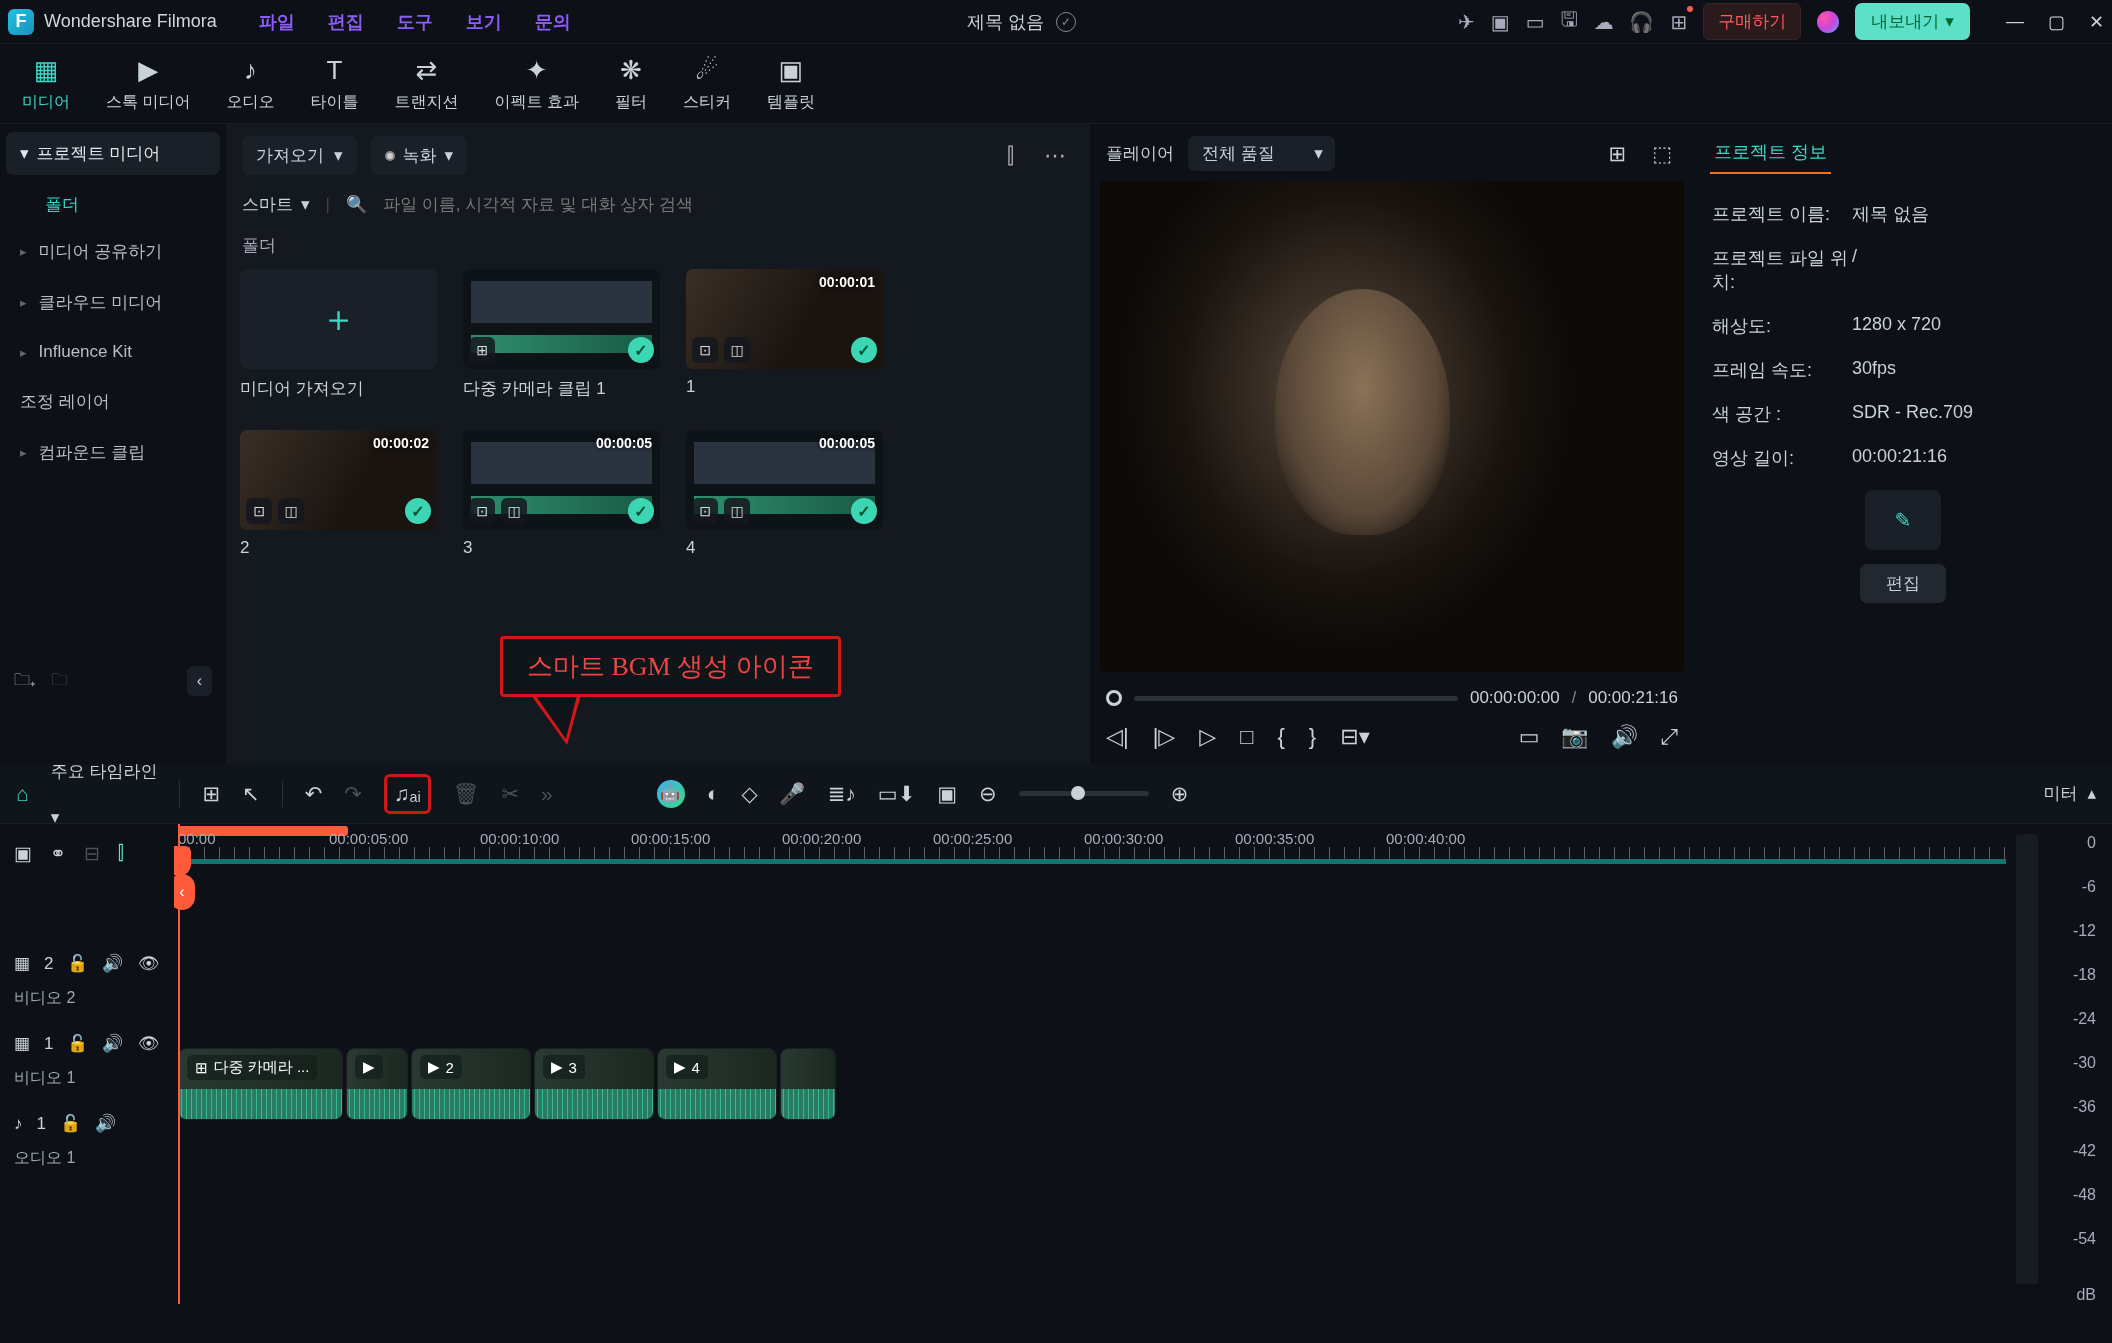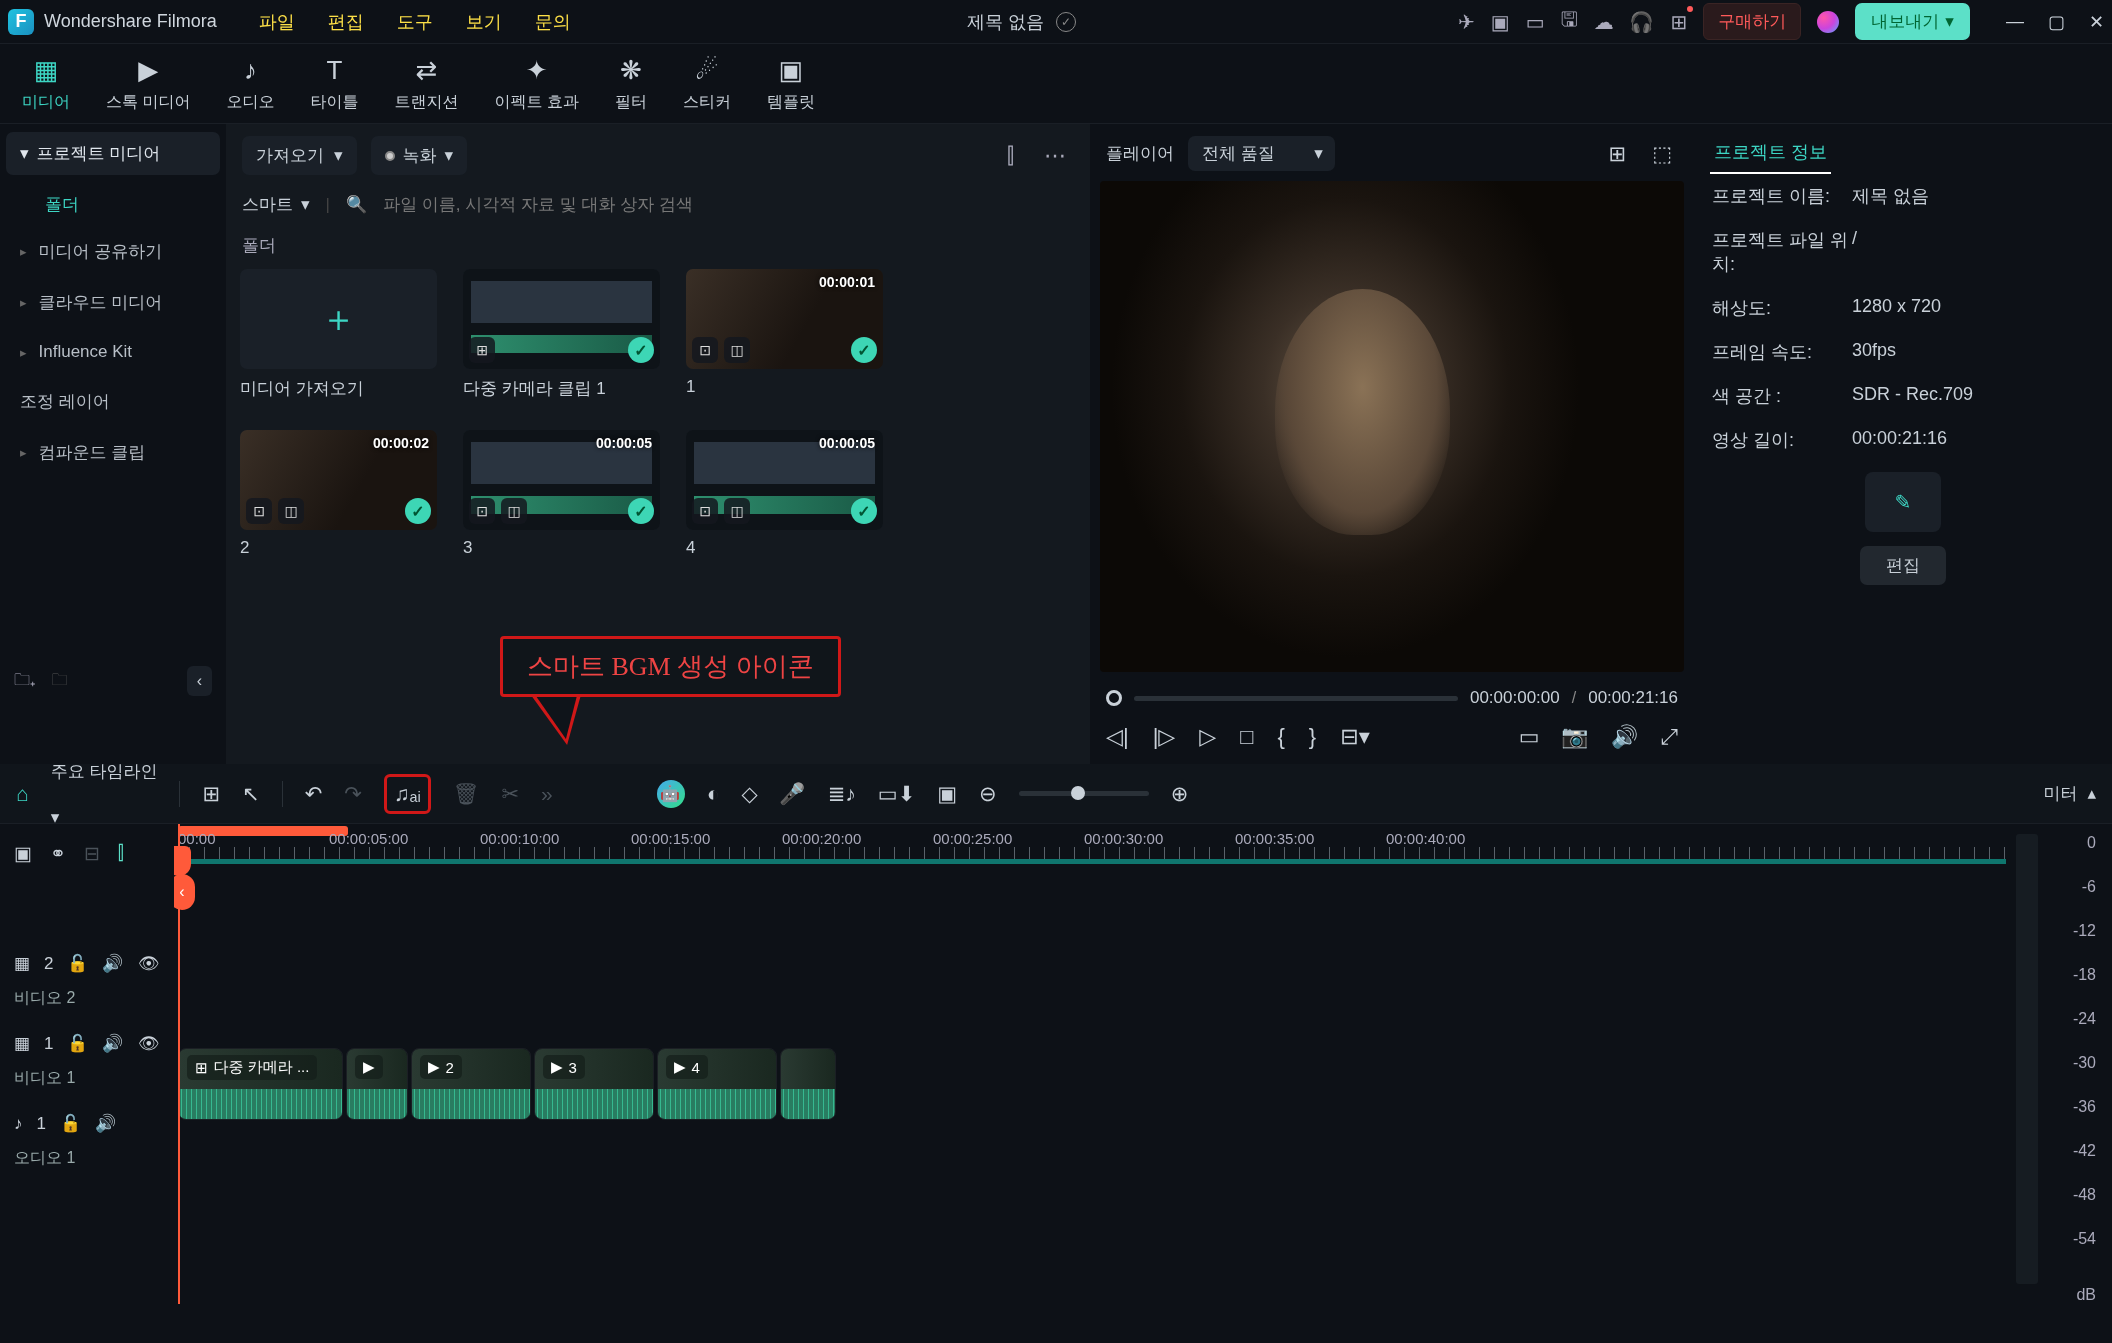--- a/index.html
+++ b/index.html
@@ -2,21 +2,21 @@
 <html><head>
 <meta charset="utf-8">
 <style>
 * { box-sizing: border-box; margin: 0; padding: 0; font-family: "Segoe UI", Arial, sans-serif; }
 body { background: #0d1117; color: #c9d1d9; overflow: hidden; width: 2112px; height: 1343px; }
 
 
 .titlebar { height: 44px; background: #0d1117; display: flex; align-items: center; padding: 0 8px; font-size: 18px; border-bottom: 1px solid #1a1f26; }
 .titlebar .logo { width: 26px; height: 26px; background: linear-gradient(135deg,#1ec3e0,#1b90c0); border-radius: 6px; margin-right: 10px; display:flex;align-items:center;justify-content:center;color:#fff;font-weight:bold;}
 .titlebar .appname { color: #d0d7de; font-weight: 500; margin-right: 28px; }
-.titlebar .menus span { color: #fde047; margin: 0 14px; cursor: pointer; }
+.titlebar .menus span { color: #8b5cf6; margin: 0 14px; cursor: pointer; font-weight: bold; }
 .titlebar .center { flex: 1; display: flex; justify-content: center; align-items: center; gap: 12px; color: #c9d1d9; }
 .titlebar .center .save-icon { border:1.5px solid #888; border-radius:50%; width:20px; height:20px; display:inline-flex;align-items:center;justify-content:center;font-size:12px;color:#888;}
 .titlebar .right-icons { display: flex; align-items: center; gap: 16px; }
 .titlebar .right-icons .icon { color: #aab; font-size: 20px; cursor: pointer; }
 .titlebar .buy-btn { background: #2a1a1c; color: #ff5a5a; padding: 6px 14px; border-radius: 6px; font-size: 17px; cursor:pointer; border:1px solid #3a2424;}
 .titlebar .avatar { width:22px; height:22px; border-radius:50%; background: radial-gradient(circle at 30% 30%, #f5a, #c4d, #5af);}
 .titlebar .export-btn { background: #5ce0c8; color: #063; padding: 7px 16px; border-radius: 7px; font-size: 17px; cursor:pointer; display:flex;align-items:center;gap:6px;font-weight:500;}
 .titlebar .win-controls { display: flex; gap: 24px; margin-left: 20px; color: #c9d1d9; font-size: 18px; }
 
 
@@ -83,21 +83,21 @@
 .preview-controls-row { display:flex; align-items:center; padding:16px 6px 0 6px; gap:12px;}
 .preview-controls-row .ph { width:16px;height:16px;border:3px solid #c9d1d9;border-radius:50%;}
 .preview-controls-row .slider { flex:1; height:5px; background:#2a3138;border-radius:3px;}
 .preview-controls-row .time { color:#c9d1d9;font-size:17px;}
 .preview-controls-row .sep { color:#888;}
 .preview-btns { display:flex; align-items:center; justify-content:center; gap:24px; padding:16px 6px 6px 6px; color:#c9d1d9; font-size:22px;}
 .preview-btns .right-g { margin-left:auto; display:flex; gap:22px;}
 
 
 .info-panel { width: 418px; background: #0d1117; padding: 8px 16px;}
-.info-panel .title { color:#3dd6c4; border-bottom:2px solid #ffffff; display:inline-block; padding:8px 4px; font-size:18px; }
+.info-panel .title { color:#3dd6c4; border-bottom:2px solid #f97316; display:inline-block; padding:8px 4px; font-size:18px; margin-bottom:18px;}
 .info-panel .row { display:flex; padding:10px 2px; font-size:18px;}
 .info-panel .row .k { width:140px; color:#c9d1d9;}
 .info-panel .row .v { color:#c9d1d9;}
 .info-panel .thumb-slot { width:76px;height:60px;background:#1a2028;border-radius:8px;margin:10px auto;display:flex;align-items:center;justify-content:center;color:#3dd6c4;font-size:20px;}
 .info-panel .edit-btn { display:block;margin:14px auto;background:#22282f;padding:8px 26px;border-radius:7px;font-size:17px;width:fit-content;}
 
 
 .timeline-area { height: 540px; background:#0d1117; display:flex; flex-direction:column;}
 .tl-toolbar { height: 60px; display:flex; align-items:center; padding:0 16px; gap:22px; background:#10151b; border-bottom:1px solid #1a1f26;}
 .tl-toolbar .home-ico { color:#3dd6c4; font-size:21px;}

